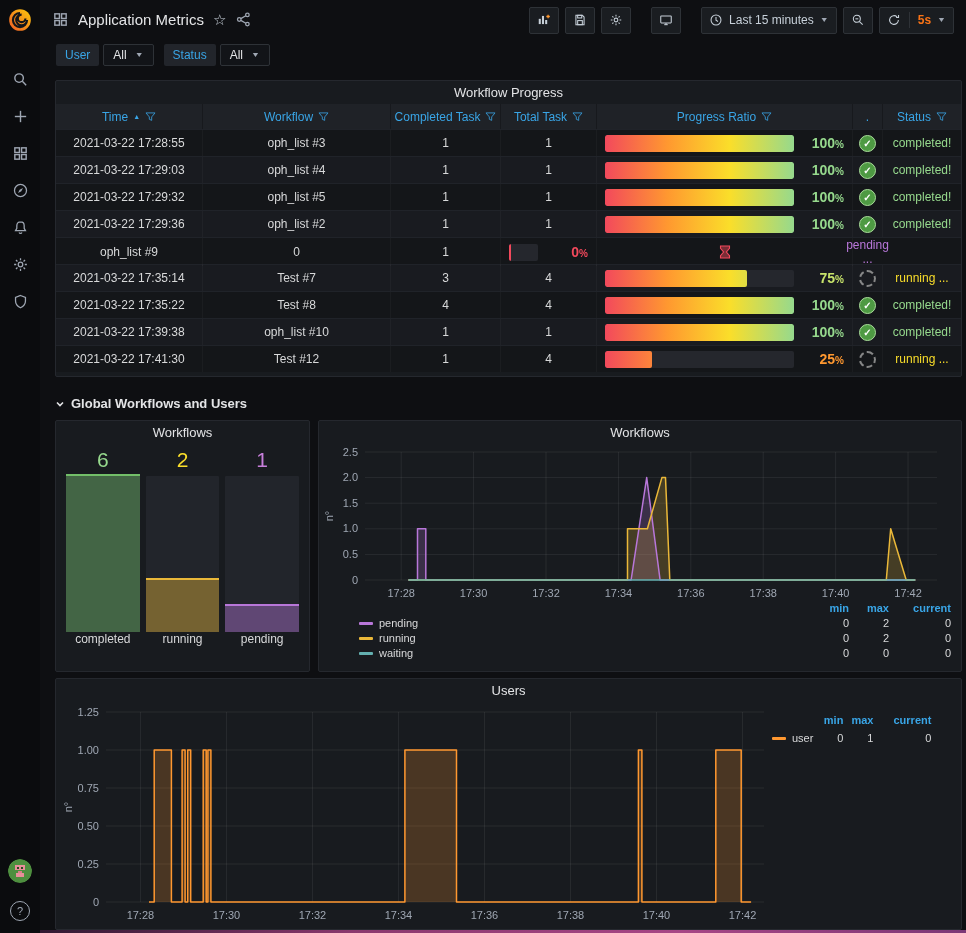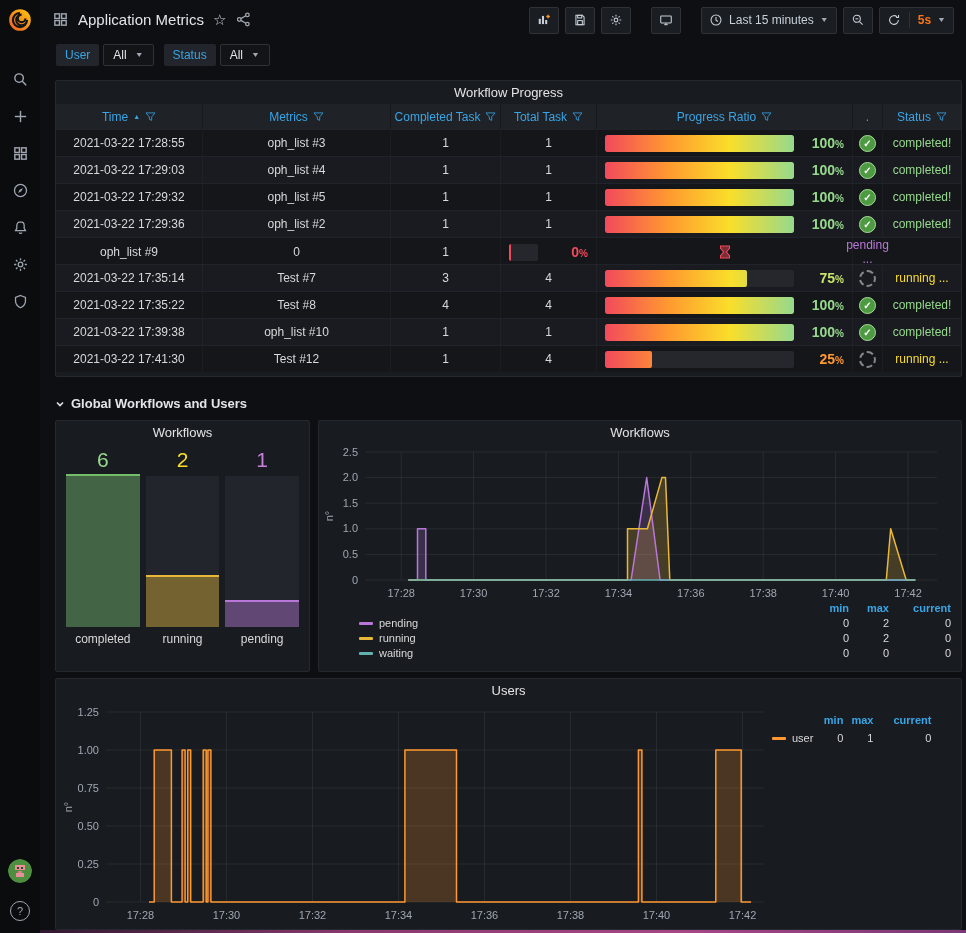--- a/index.html
+++ b/index.html
@@ -59,21 +59,21 @@
   
   .row-header{position:absolute;top:324px;left:0;display:flex;align-items:center;gap:6px;font-size:13px;font-weight:700;color:#e3e4e6;cursor:pointer}
   .row-header svg{width:10px;height:10px}
   
   #bgPanel{top:348px;left:0;width:255px;height:252px}
   .bg-wrap{display:flex;gap:6px;padding:4px 10px 8px;height:214px;box-sizing:border-box}
   .bg-col{flex:1;display:flex;flex-direction:column}
   .bg-num{text-align:center;font-size:21px;font-weight:500;height:28px}
   .bg-track{flex:1;background:#22252b;position:relative;border-radius:1px}
   .bg-fill{position:absolute;left:0;right:0;bottom:0}
-  .bg-label{text-align:center;font-size:12px;color:#d8d9da;height:18px;padding-top:5px}
+  .bg-label{text-align:center;font-size:12px;color:#d8d9da;height:18px;padding-top:0}
   
   #tsPanel{top:348px;left:263px;width:644px;height:252px}
   #usersPanel{top:606px;left:0;width:907px;height:252px}
   .tick{fill:#9fa7b3;font-size:11px;font-family:"Liberation Sans",sans-serif}
   .grid{stroke:rgba(255,255,255,.07);stroke-width:1}
   .legend{display:grid;grid-template-columns:1fr 40px 40px 62px;padding:0 10px 0 40px;font-size:11px;align-items:center;row-gap:3px}
   .legend .hdr{color:#39a5e6;font-weight:700;text-align:right}
   .legend .num{text-align:right;color:#d8d9da}
   .legend .lname{display:flex;align-items:center;gap:6px;color:#d8d9da;cursor:pointer}
   .ldash{width:14px;height:3px;border-radius:1px;display:inline-block}
@@ -269,21 +269,21 @@
         <div class="panel-title">Workflow Progress</div>
         <div class="thead" id="tableHead">
             <div class="th">
               <span>Time</span>
               <span class="sortarr">▲</span>
               <svg class="funnel" viewBox="0 0 12 11">
                 <path d="M1 1h10L7.3 5.4v3.8L4.7 8V5.4z" fill="none" stroke="currentColor" stroke-width="1"></path>
               </svg>
             </div>
             <div class="th">
-              <span>Metrics</span>
+              <span>Workflow</span>
               <svg class="funnel" viewBox="0 0 12 11">
                 <path d="M1 1h10L7.3 5.4v3.8L4.7 8V5.4z" fill="none" stroke="currentColor" stroke-width="1"></path>
               </svg>
             </div>
             <div class="th">
               <span>Completed Task</span>
               <svg class="funnel" viewBox="0 0 12 11">
                 <path d="M1 1h10L7.3 5.4v3.8L4.7 8V5.4z" fill="none" stroke="currentColor" stroke-width="1"></path>
               </svg>
             </div>

